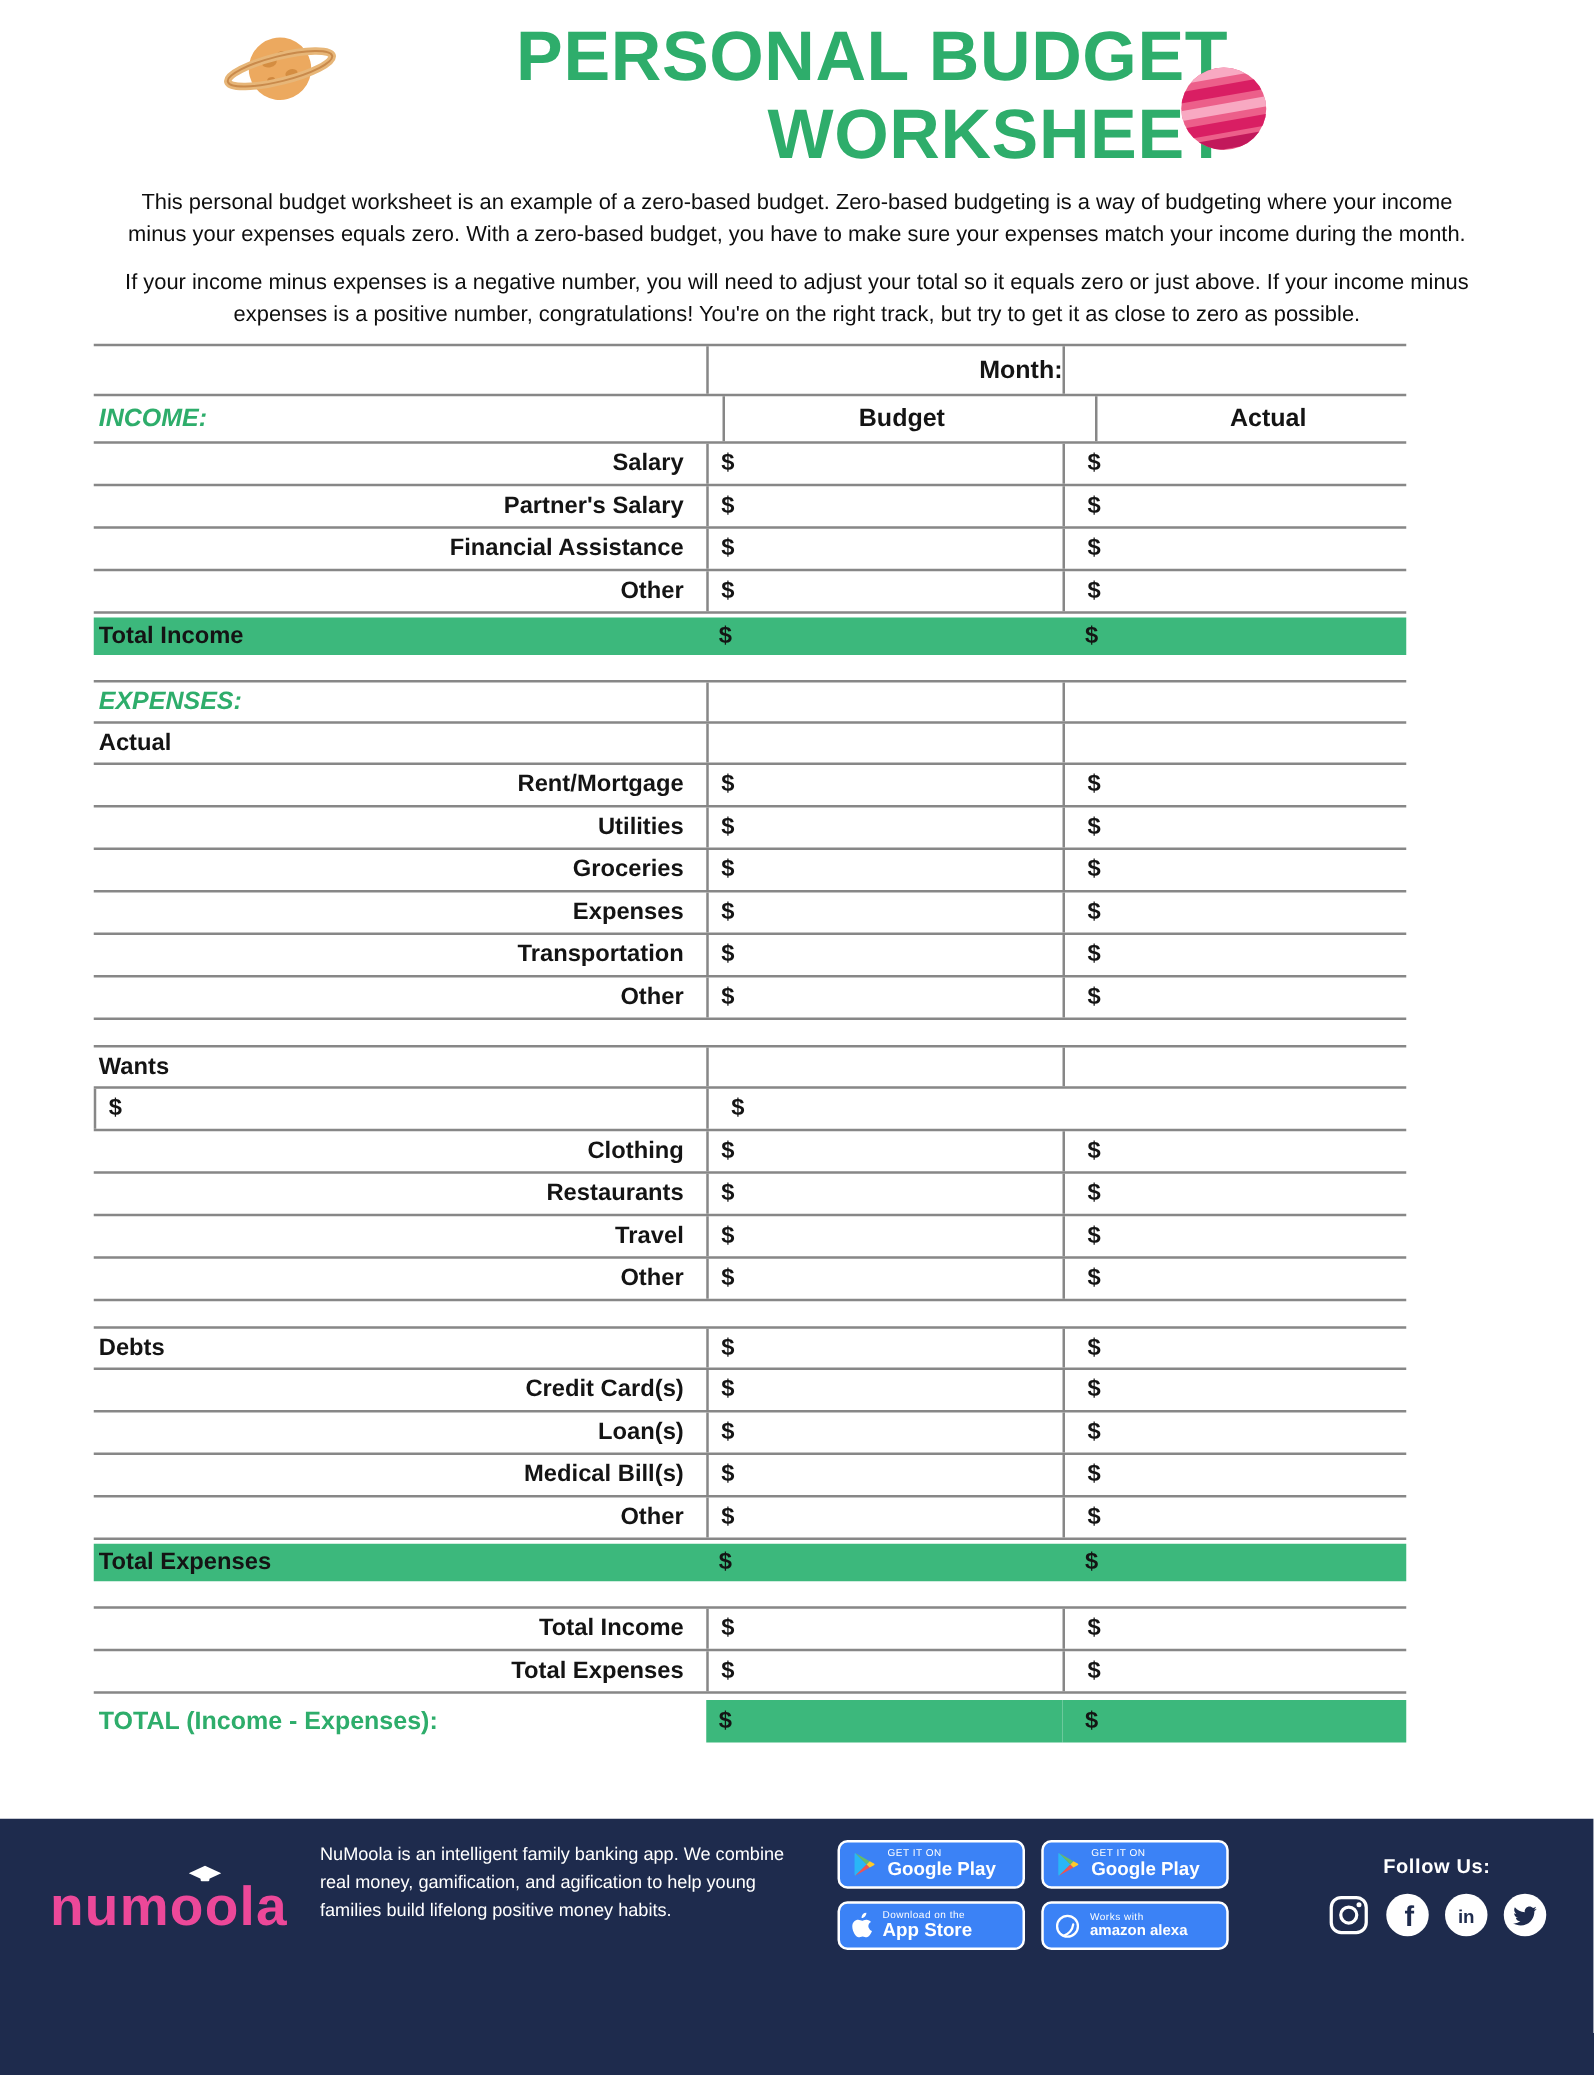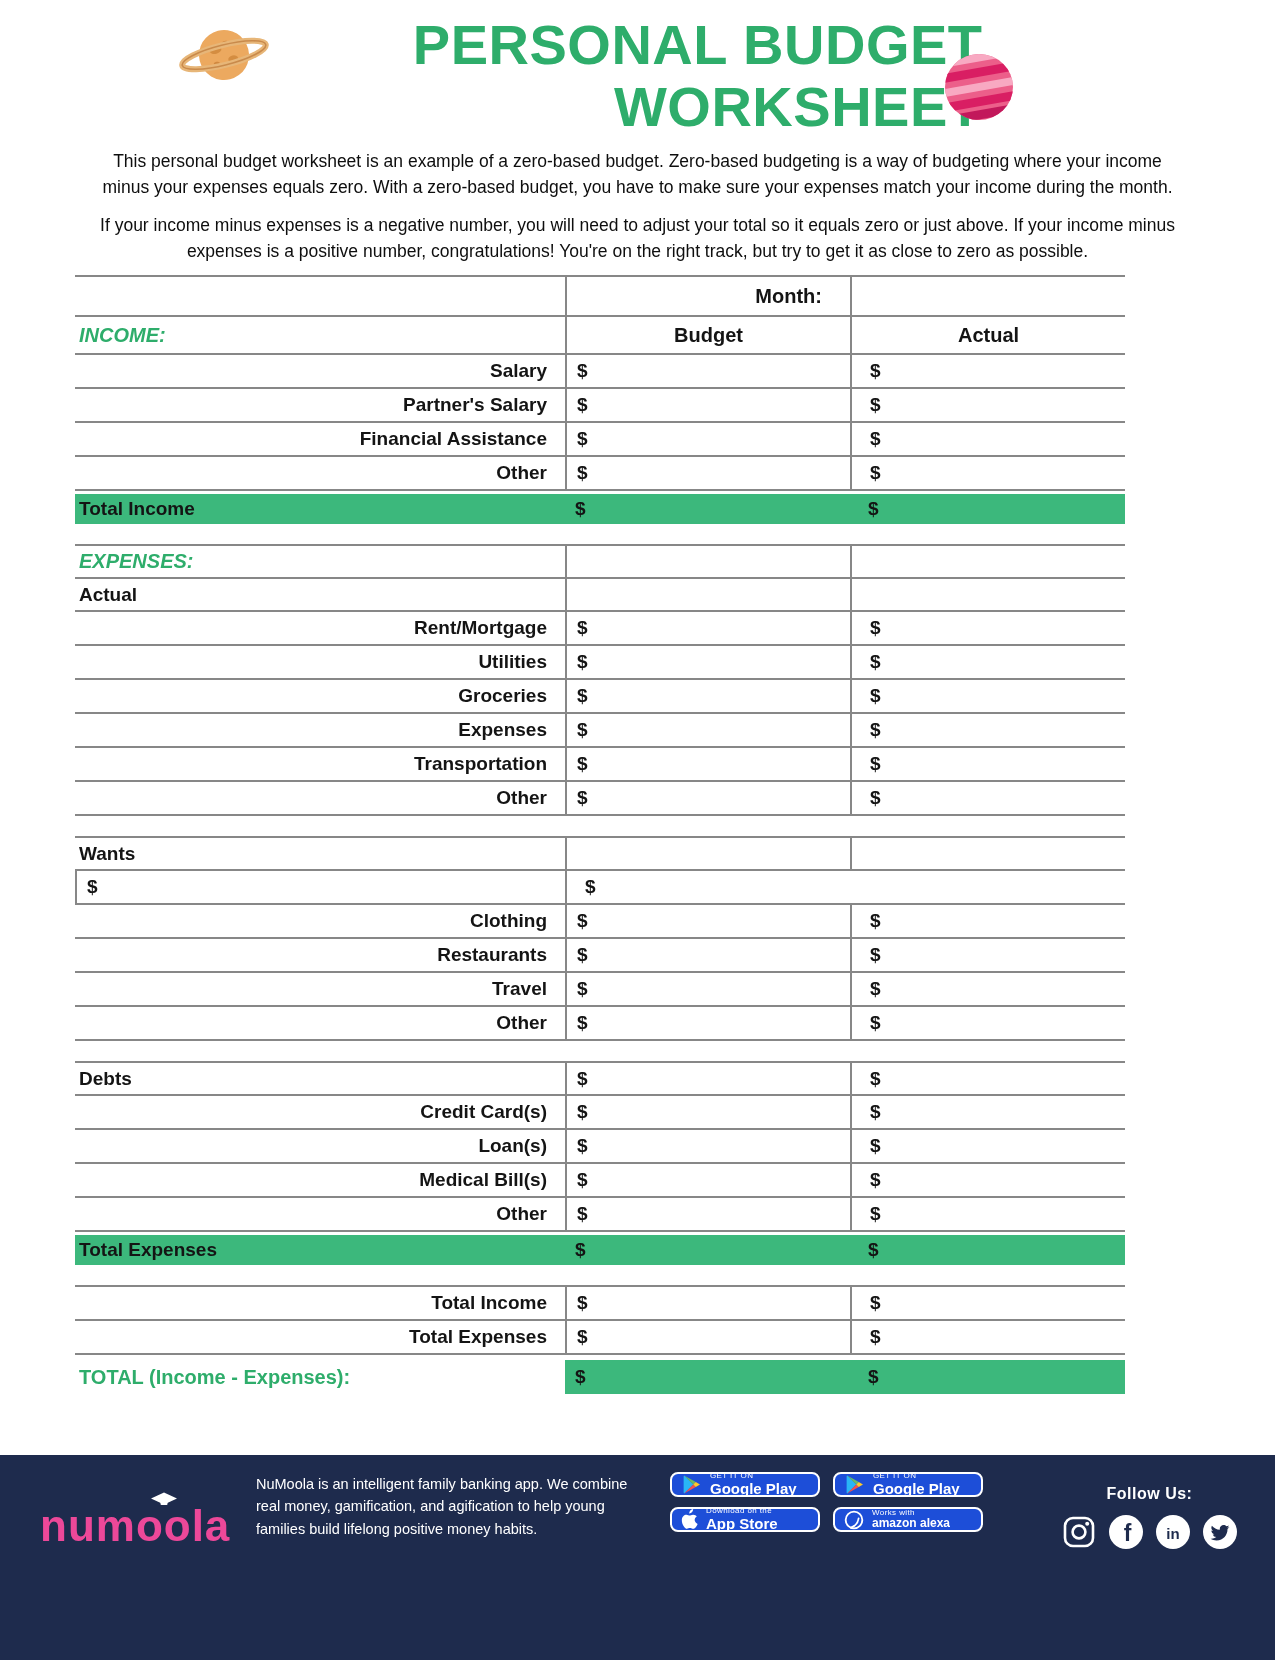--- a/index.html
+++ b/index.html
@@ -27,23 +27,23 @@
   
   .table-wrap{width:1050px;margin:8px 0 0 75px;border-top:2px solid var(--line);}
   .trow{display:grid;grid-template-columns:490px 285px 275px;border-bottom:2px solid var(--line);}
   .cell{display:flex;align-items:center;font-weight:bold;font-size:19px;color:#141414;}
   .budget-cell,.actual-cell{border-left:2px solid var(--line);}
   .label-cell{justify-content:flex-end;padding-right:18px;text-align:right;}
   .budget-cell{padding-left:10px;}
   .actual-cell{padding-left:18px;}
 
   .trow.month-row{min-height:40px;}
-  .month-cell{justify-content:flex-end;padding-right:28px;font-size:20px;}
-
-  .trow.columns-header{min-height:38px;}
+  .month-cell{justify-content:flex-end;font-size:20px;}
+
+  .trow.columns-header{min-height:38px;gap:13px;}
   .trow.columns-header .label-cell{justify-content:flex-start;padding-left:4px;color:var(--accent);font-style:italic;font-size:20px;}
   .trow.columns-header .budget-cell,
   .trow.columns-header .actual-cell{justify-content:center;padding-left:0;font-size:20px;}
 
   .trow.item{min-height:34px;}
   .trow.subsection,.trow.subsection-dollars,.trow.green-section{min-height:33px;}
   .trow.subsection .label-cell,.trow.subsection-dollars .label-cell{justify-content:flex-start;padding-left:4px;}
   .trow.green-section .label-cell{justify-content:flex-start;padding-left:4px;color:var(--accent);font-style:italic;font-size:20px;}
 
   .trow.total-bar{min-height:30px;background:var(--bar);border-bottom:none;margin-top:3px;}
@@ -58,21 +58,21 @@
   .trow.grand-total .budget-cell,.trow.grand-total .actual-cell{background:var(--bar);border-left:none;}
 
   
   .footer{position:absolute;left:0;right:0;bottom:0;height:205px;background:var(--navy);
     display:flex;align-items:flex-start;padding:14px 34px 0 40px;color:#fff;}
   .logo{position:relative;margin-top:32px;width:200px;flex:0 0 auto;}
   .logo-text{font-size:44px;font-weight:bold;letter-spacing:1px;color:#ec4899;}
   .logo-cap{position:absolute;top:-11px;left:108px;}
   .footer-desc{flex:0 0 372px;margin:4px 0 0 16px;font-size:14.5px;line-height:1.55;color:#fff;}
   .badges{display:grid;grid-template-columns:repeat(2,150px);gap:10px 13px;margin-left:42px;margin-top:3px;}
-  .badge{height:25px;background:#1d4ed8;border:2px solid #fff;border-radius:8px;
+  .badge{height:39px;background:#3b82f6;border:2px solid #fff;border-radius:8px;
     display:flex;align-items:center;gap:8px;padding:0 9px;color:#fff;text-decoration:none;}
   .badge-icon{display:inline-flex;align-items:center;}
   .badge-text{display:flex;flex-direction:column;justify-content:center;line-height:1.1;}
   .badge-top{display:block;font-size:8px;letter-spacing:.4px;}
   .badge-bottom{display:block;font-size:15px;font-weight:bold;}
   .badge.alexa .badge-bottom{font-size:12px;}
   .follow{margin-left:auto;text-align:center;margin-top:16px;padding-right:2px;}
   .follow-label{font-size:16px;font-weight:bold;margin-bottom:10px;letter-spacing:.5px;}
   .social{display:flex;gap:9px;}
   .social-icon{width:38px;height:38px;display:inline-flex;align-items:center;justify-content:center;cursor:pointer;}

